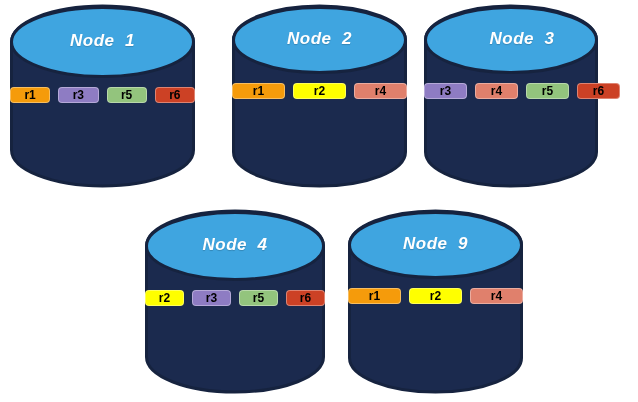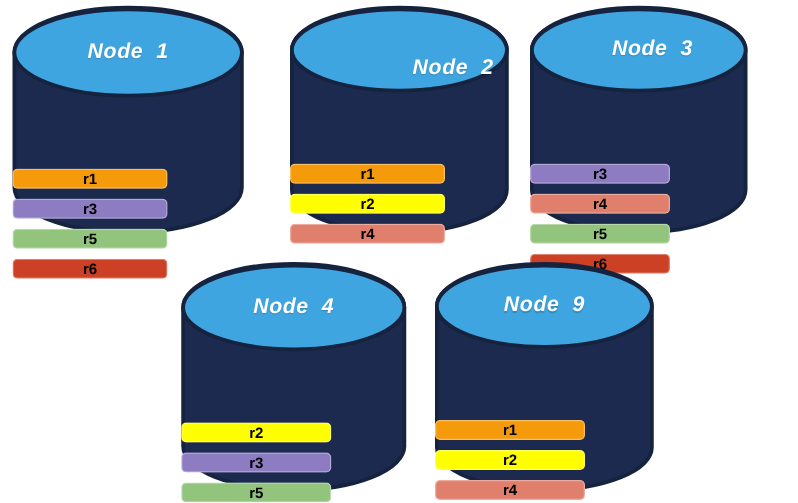--- a/index.html
+++ b/index.html
@@ -40,24 +40,23 @@
     white-space: pre;
     text-shadow: 0 1px 1px rgba(0,0,0,0.18);
     pointer-events: none;
     font-style: italic;
   }
   .replica-stack {
     position: absolute;
     left: 0;
     width: 100%;
     display: flex;
-    flex-direction: column;
-    align-items: flex-start;
+    flex-direction: row;
+    align-items: flex-end;
     gap: 8px;
-    margin-top: 48px;
   }
   .replica {
     height: 16px;
     border-radius: 4px;
     box-sizing: border-box;
     display: flex;
     align-items: center;
     justify-content: center;
     color: #000000;
     font-size: 12px;
@@ -81,21 +80,21 @@
         <div class="replica" style="width: 124px; background: rgb(142, 124, 195);">r3</div>
         <div class="replica" style="width: 124px; background: rgb(147, 196, 125);">r5</div>
         <div class="replica" style="width: 124px; background: rgb(204, 65, 37);">r6</div>
       </div>
     </div>
     <div class="node" style="left: 232px; top: 6px; width: 175px; height: 180px;">
       <svg class="node-svg" width="175" height="180" viewBox="0 0 175 180">
         <path d="M 1.5 34 L 1.5 146 A 86 34 0 0 0 173.5 146 L 173.5 34 A 86 34 0 0 0 1.5 34 Z" fill="#1B2A4E" stroke="#16233F" stroke-width="3"></path>
         <ellipse cx="87.5" cy="34" rx="86" ry="32.5" fill="#3FA5E0" stroke="#16233F" stroke-width="3"></ellipse>
       </svg>
-      <div class="node-title" style="top: 38px; padding-left: 43px;">Node  2</div>
+      <div class="node-title" style="top: 23px;">Node  2</div>
       <div class="replica-stack" style="top: 77px;">
         <div class="replica" style="width: 124px; background: rgb(245, 155, 11);">r1</div>
         <div class="replica" style="width: 124px; background: rgb(255, 255, 0);">r2</div>
         <div class="replica" style="width: 124px; background: rgb(224, 128, 108);">r4</div>
       </div>
     </div>
     <div class="node" style="left: 424px; top: 6px; width: 196px; height: 180px;">
       <svg class="node-svg" width="174" height="180" viewBox="0 0 174 180">
         <path d="M 1.5 34 L 1.5 146 A 85.5 34 0 0 0 172.5 146 L 172.5 34 A 85.5 34 0 0 0 1.5 34 Z" fill="#1B2A4E" stroke="#16233F" stroke-width="3"></path>
         <ellipse cx="87" cy="34" rx="85.5" ry="32.5" fill="#3FA5E0" stroke="#16233F" stroke-width="3"></ellipse>

